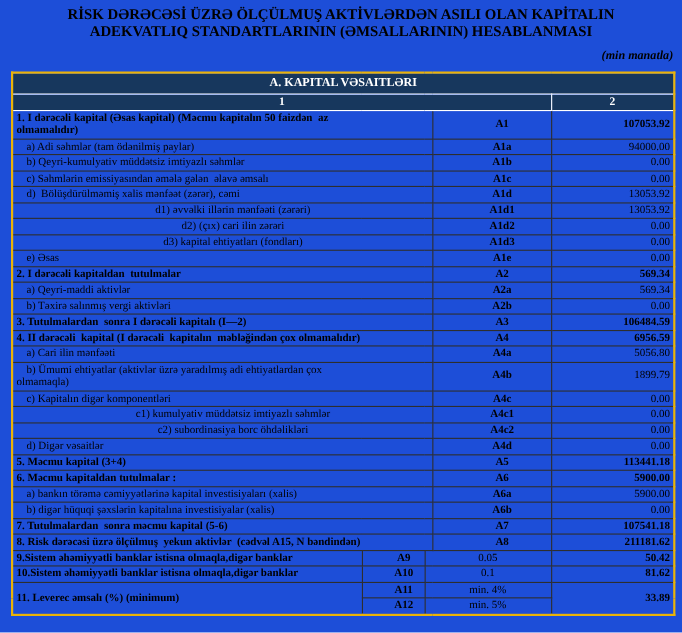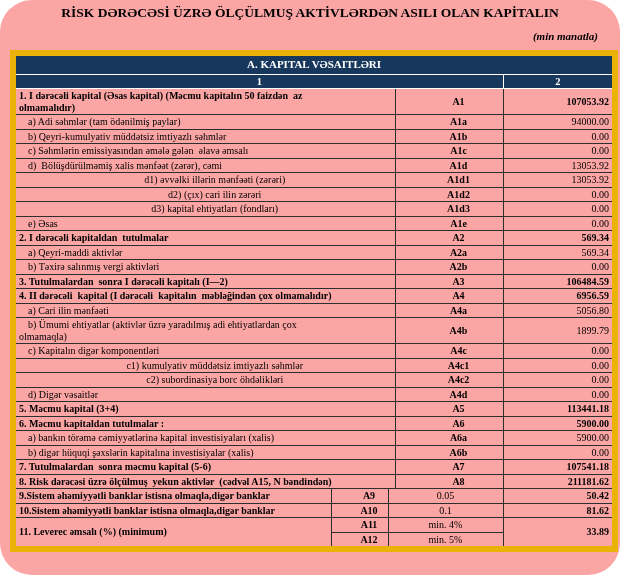--- a/index.html
+++ b/index.html
@@ -1,29 +1,29 @@
 <!DOCTYPE html>
 <html><head>
 <meta charset="utf-8">
 <style>
   html,body{margin:0;padding:0;background:#fff;}
   .page{
     position:relative;width:620px;height:575px;overflow:hidden;
-    font-family:"Liberation Serif", serif;color:#000;background:#fca5a5;border-radius:32px;
+    font-family:"Liberation Serif", serif;color:#000;background:#1d4ed8;
   }
   .title{
     text-align:center;padding-top:5px;font-weight:bold;font-size:13.5px;line-height:15.5px;
   }
   .unit-note{
-    text-align:right;padding-right:22px;margin-top:9px;
+    text-align:right;padding-right:8px;margin-top:9px;
     font-weight:bold;font-style:italic;font-size:11px;
   }
   table.main{
     border-collapse:collapse;table-layout:fixed;width:602px;
-    margin:8px 0 0 10px;border:6px solid #eab308;
+    margin:8px 0 0 10px;border:2px solid #eab308;
   }
   td{
     border:1px solid #2e2e2e;font-size:10px;line-height:11.5px;
     padding:1px 3px;vertical-align:middle;overflow:hidden;
   }
   tr.band1 td{
     background:#17375D;color:#fff;text-align:center;font-weight:bold;
     font-size:11px;height:16px;border:1px solid #fff;
   }
   tr.band2 td{
@@ -37,20 +37,21 @@
   tr.b td.lbl, tr.b td.val{font-weight:bold;}
   td.i1{text-indent:9px;}
   td.i2{text-indent:19px;text-align:center;}
 </style>
 </head>
 <body>
 
 <div class="page">
   <div class="title">
     <div>RİSK DƏRƏCƏSİ ÜZRƏ ÖLÇÜLMUŞ AKTİVLƏRDƏN ASILI OLAN KAPİTALIN</div>
+    <div>ADEKVATLIQ STANDARTLARININ (ƏMSALLARININ) HESABLANMASI</div>
   </div>
   <div class="unit-note">(min manatla)</div>
 
   <table class="main">
     <colgroup>
       <col style="width:318px">
         <col style="width:57px">
         <col style="width:7px">
       <col style="width:108px">
         <col style="width:112px">

